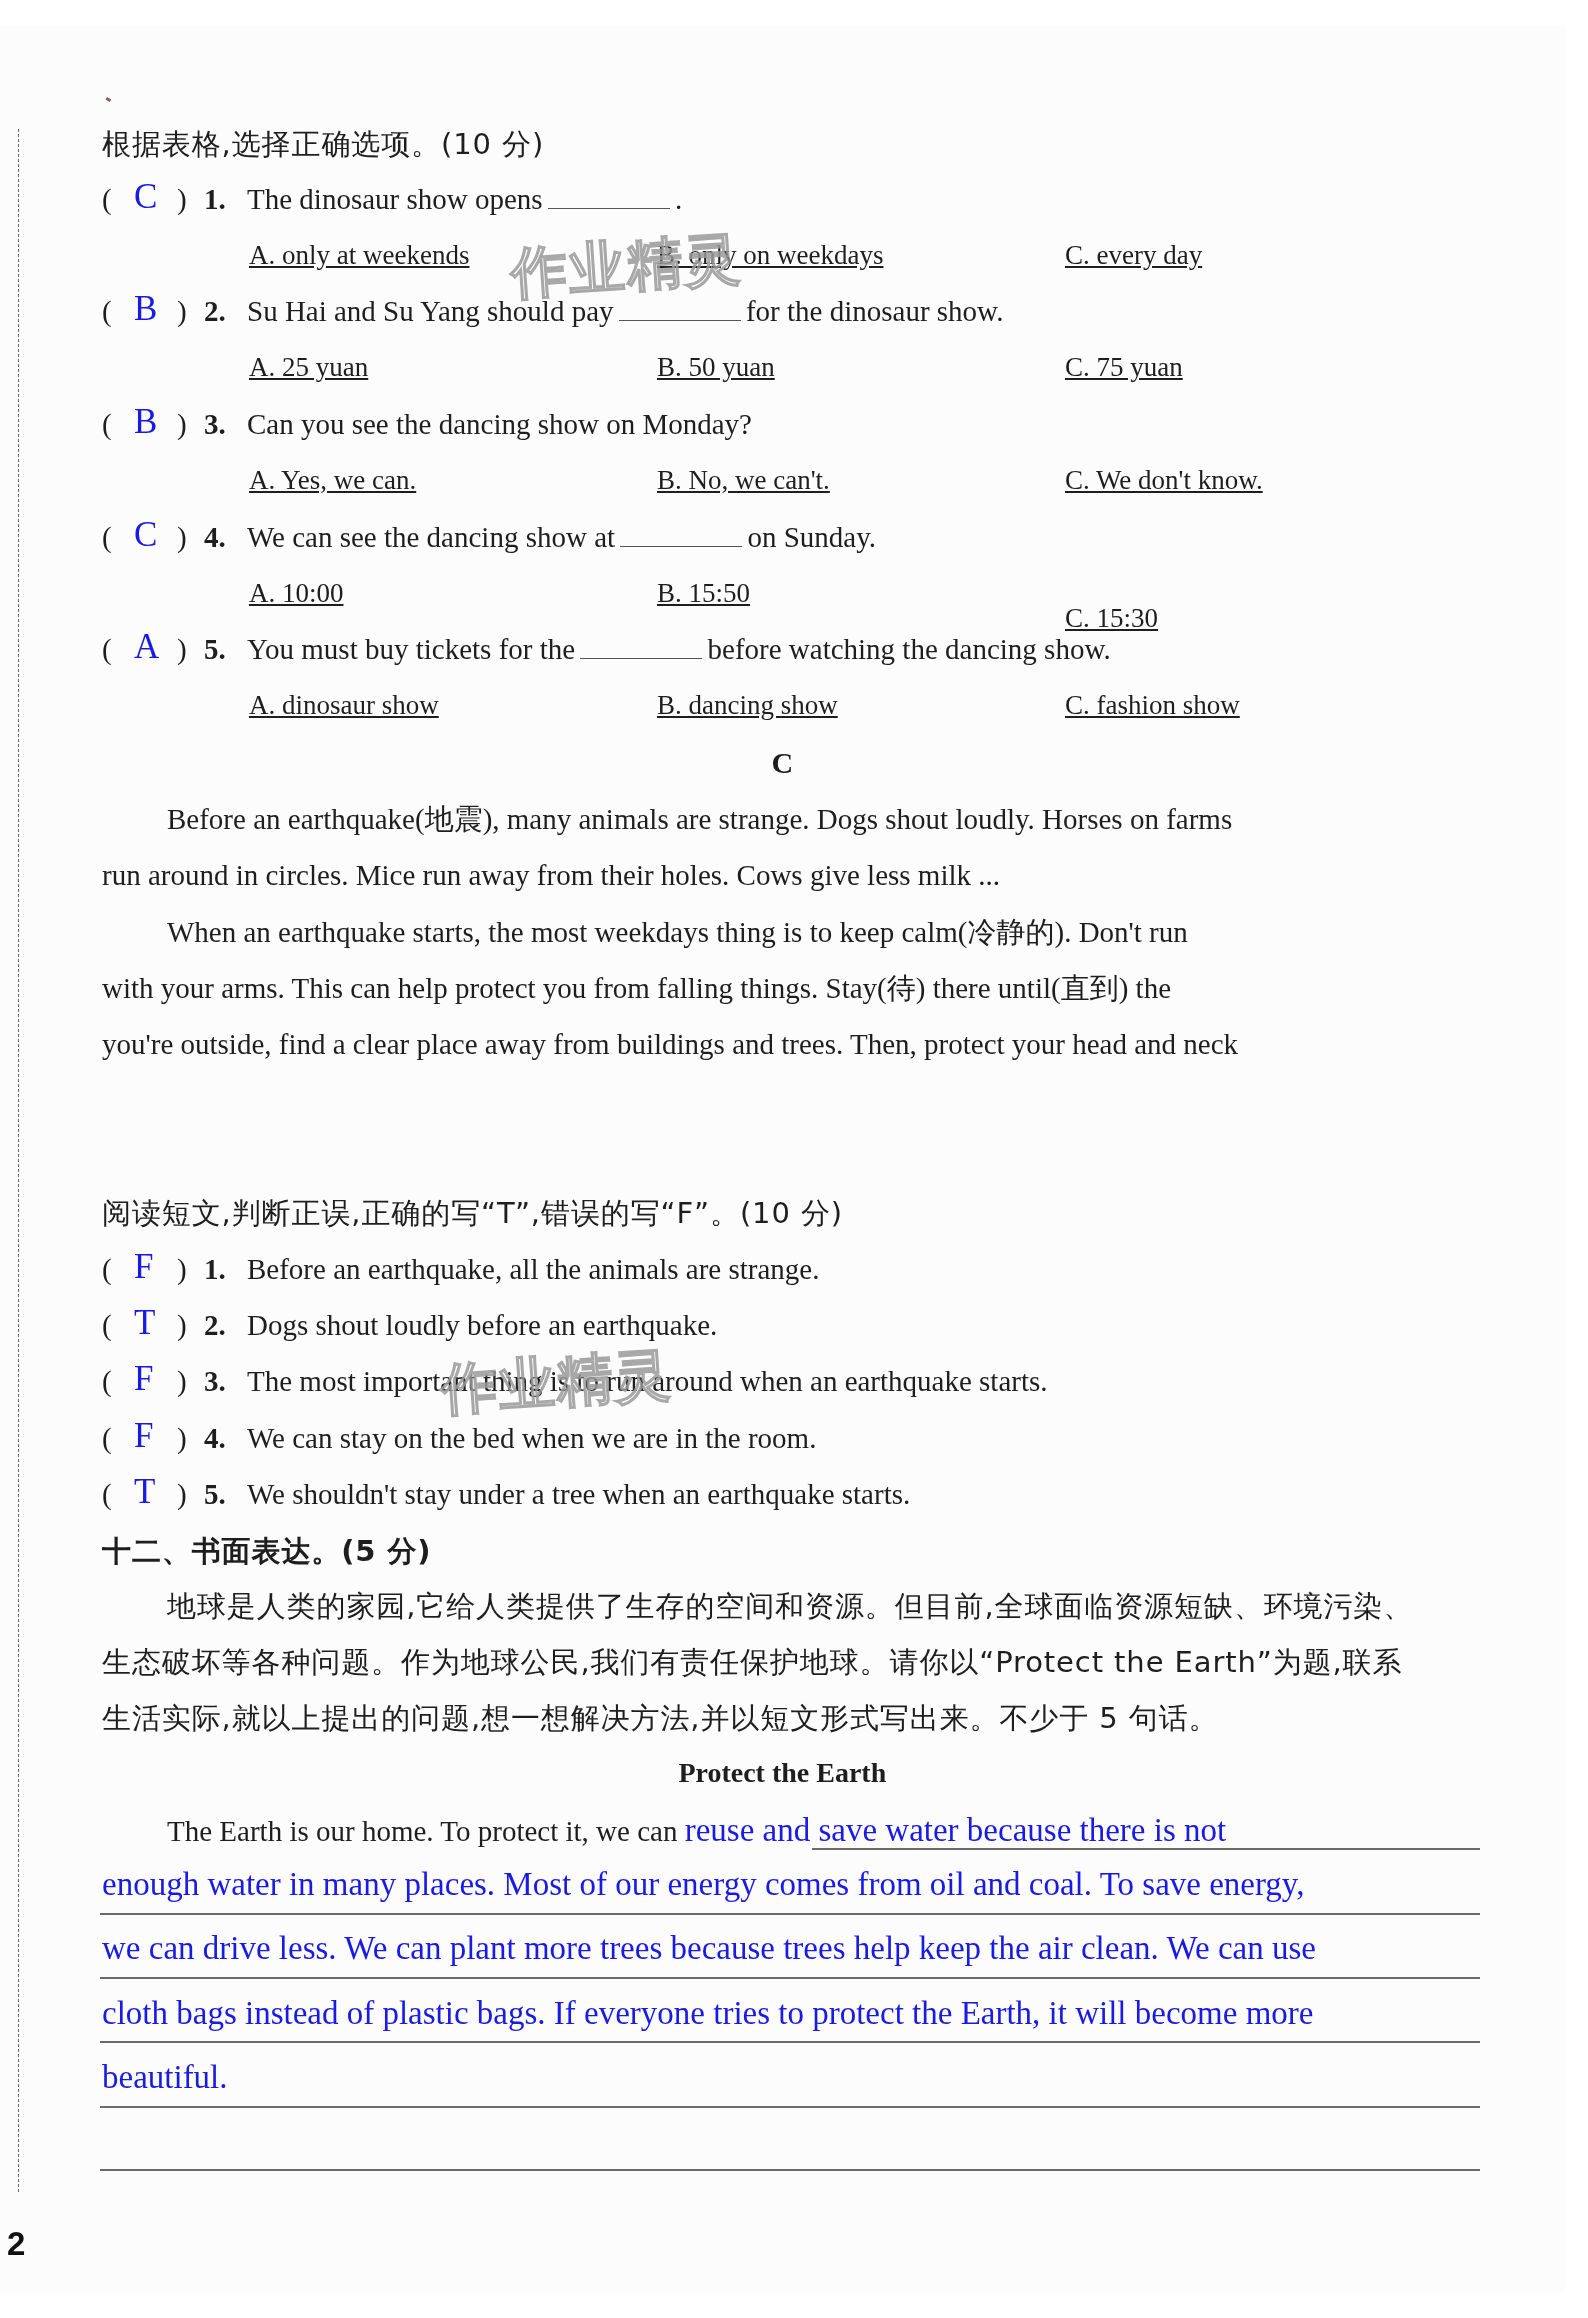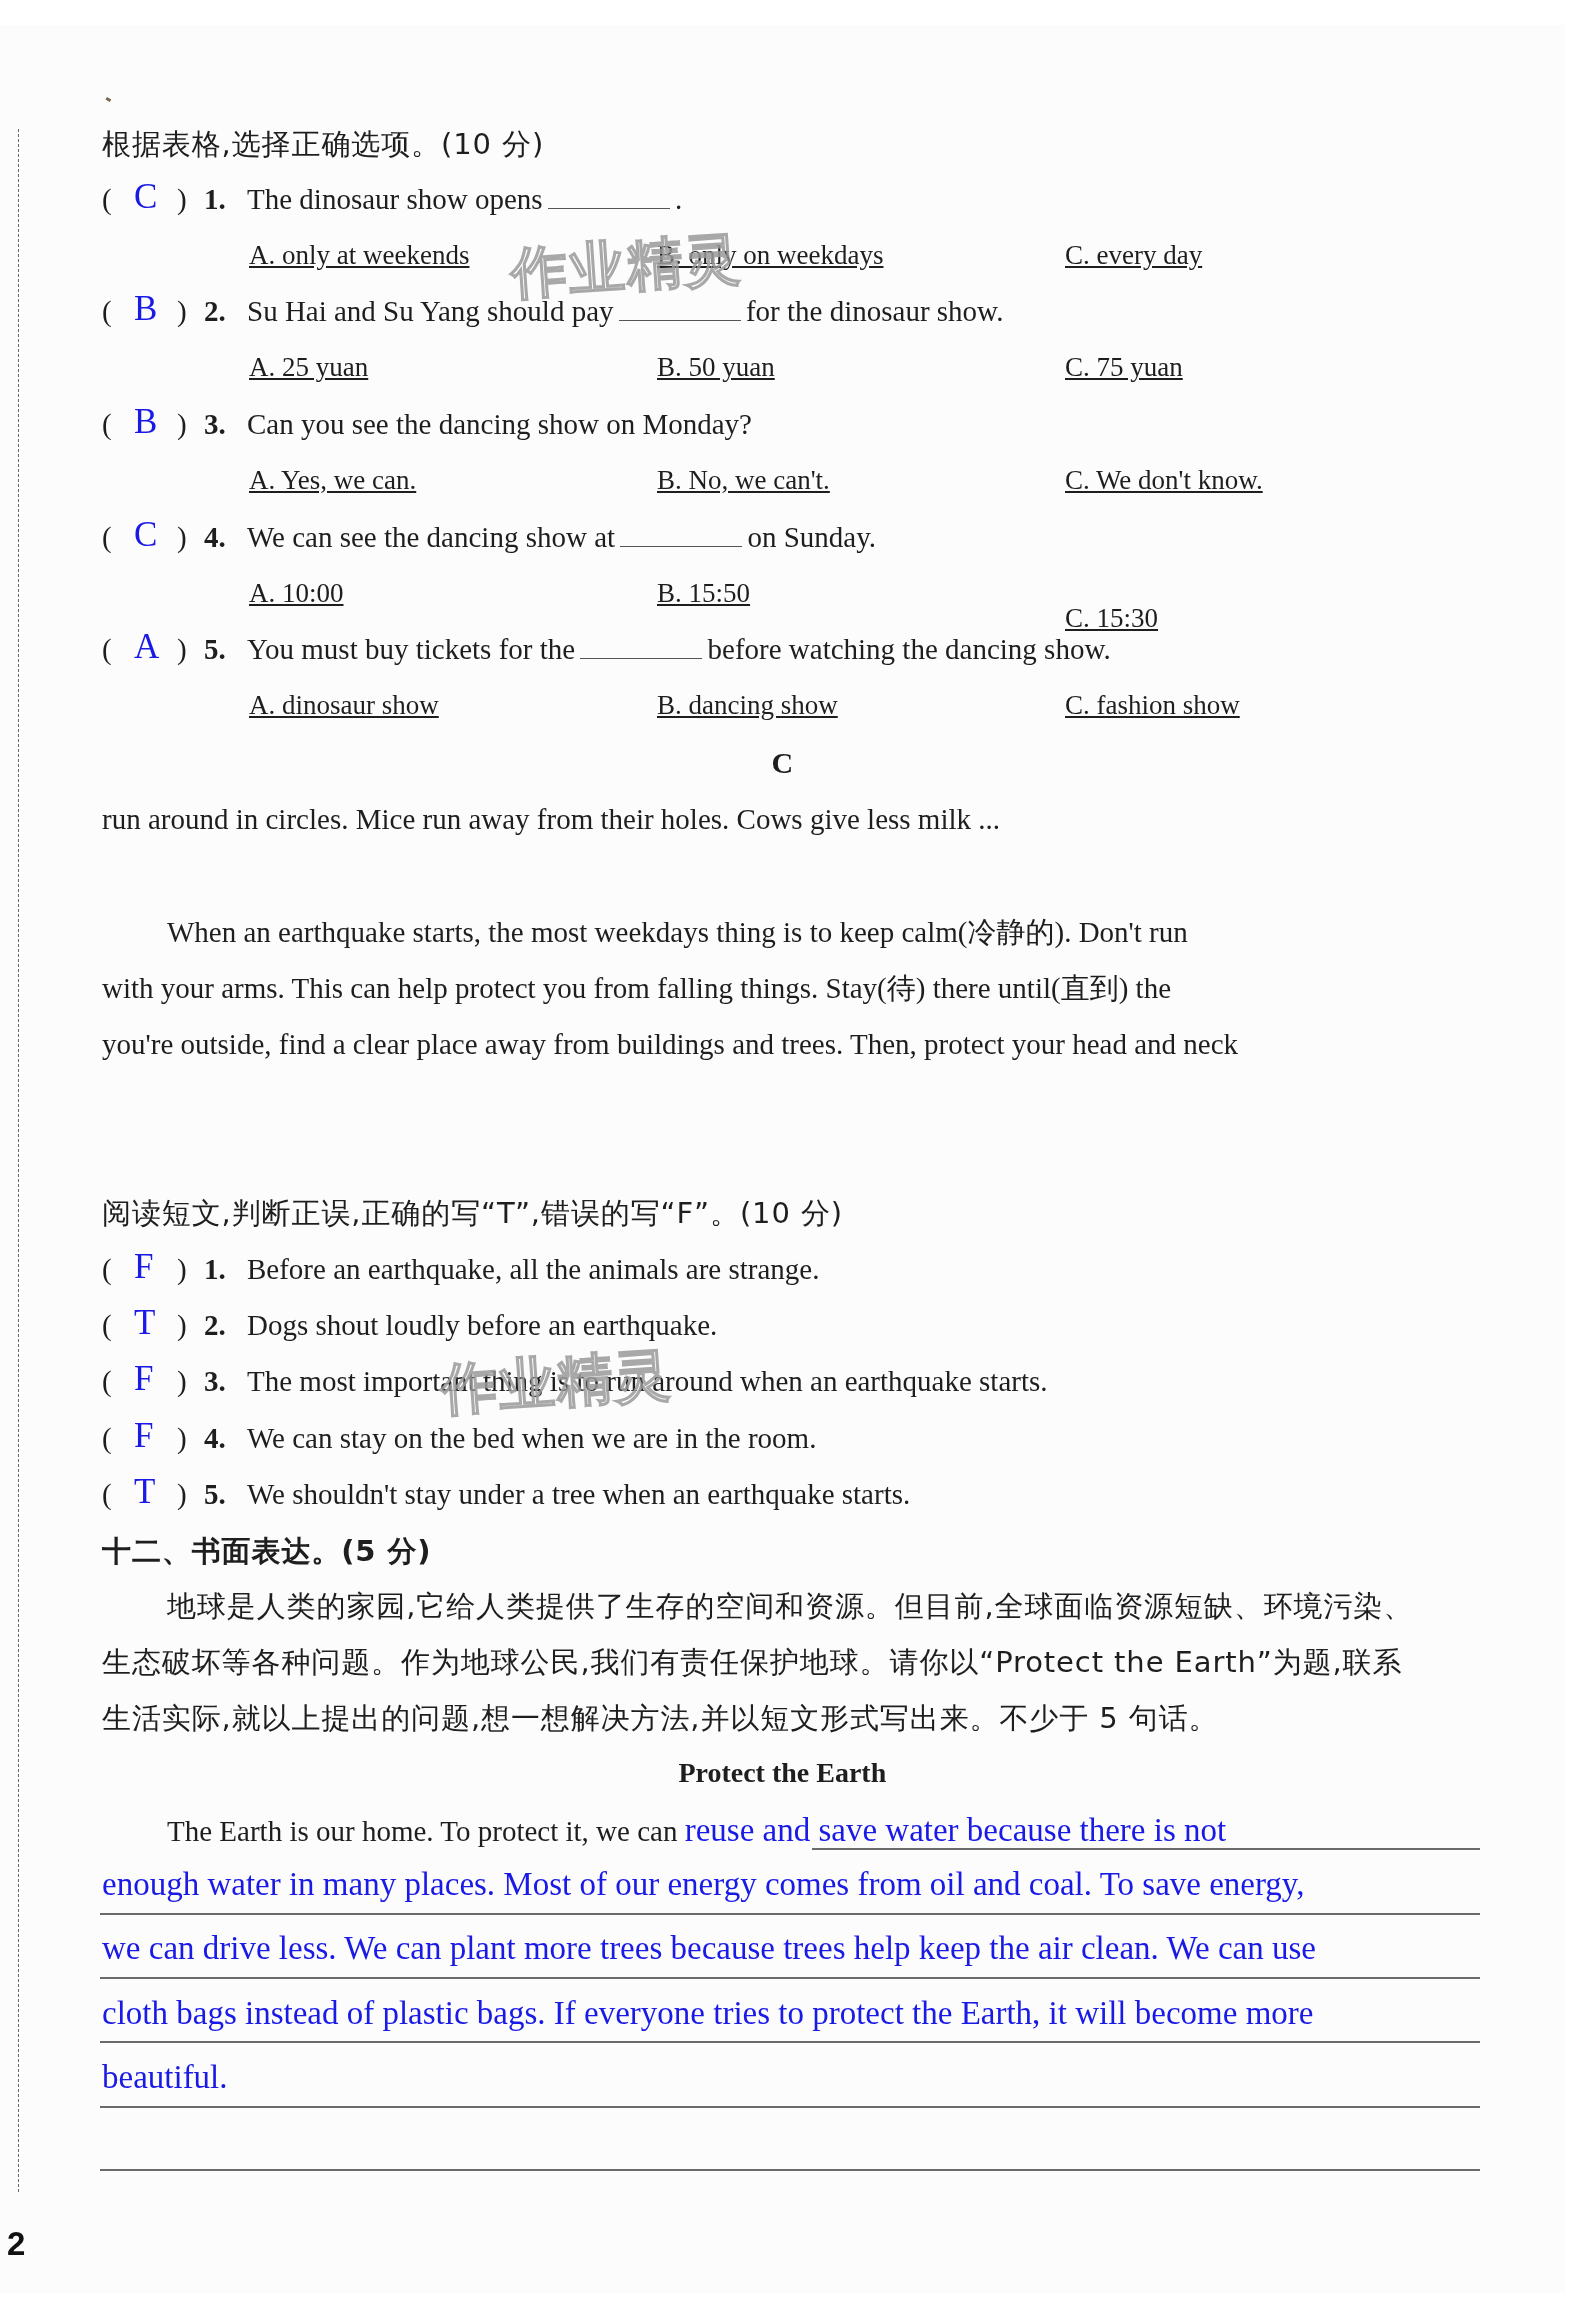--- a/index.html
+++ b/index.html
@@ -98,20 +98,21 @@
   <span class="qnum">5.</span>
   <span class="qtext"><span>You must buy tickets for the</span><span class="blank"></span><span>before watching the dancing show.</span></span>
 </div>
 <div class="opt" style="left:249px; top:688px;">A.  dinosaur show</div>
 <div class="opt" style="left:657px; top:688px;">B.  dancing show</div>
 <div class="opt" style="left:1065px; top:688px;">C.  fashion show</div>
 
 <div class="section-title" style="top:746px; left:-12.2px;">C</div>
 
 <div class="para" style="top:791px;">
+  <div><span class="indent"></span><span>Before an earthquake(地震), many animals are strange. Dogs shout loudly. Horses on farms</span></div>
   <div>run around in circles. Mice run away from their holes. Cows give less milk ...</div>
 </div>
 <div class="para" style="top:904px;">
   <div><span class="indent"></span><span>When an earthquake starts, the most weekdays thing is to keep calm(冷静的). Don't run</span></div>
   <div>with your arms. This can help protect you from falling things. Stay(待) there until(直到) the</div>
   <div>you're outside, find a clear place away from buildings and trees. Then, protect your head and neck</div>
 </div>
 
 <div class="line cn" style="top:1196px;">阅读短文,判断正误,正确的写“T”,错误的写“F”。(10 分)</div>
 

